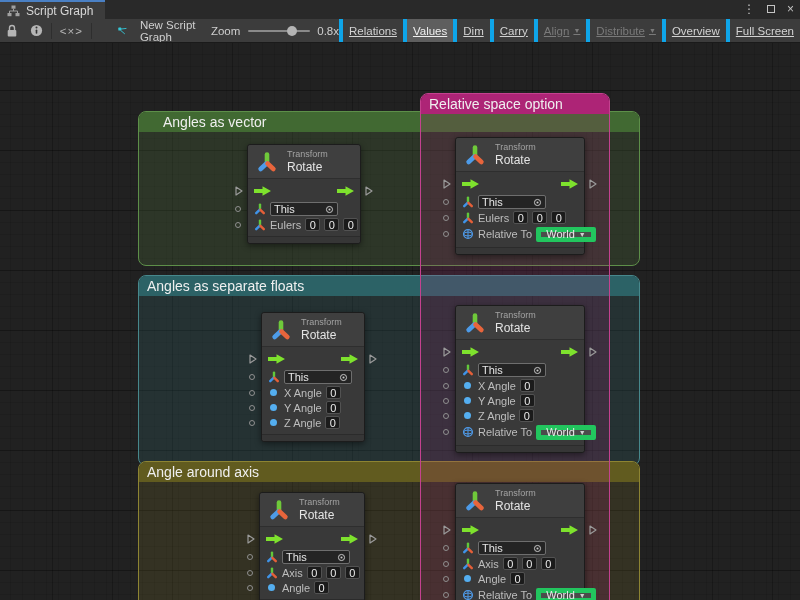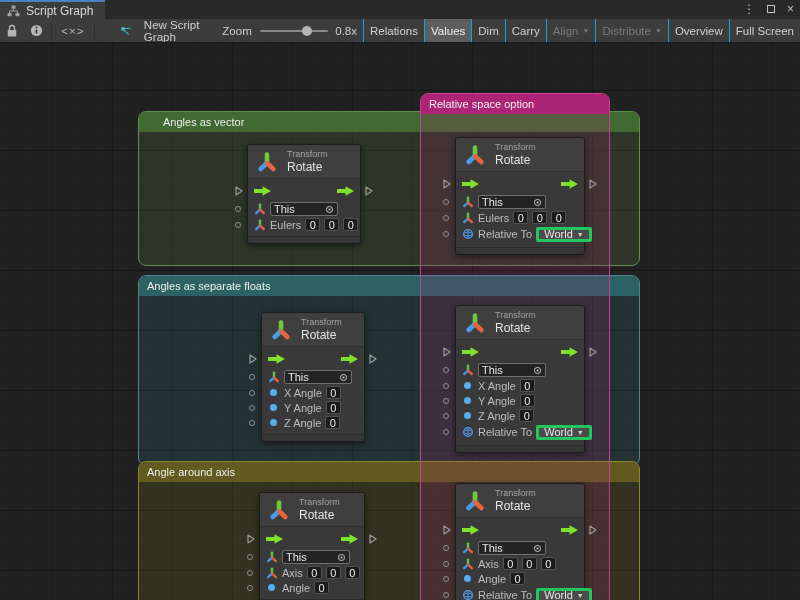--- a/index.html
+++ b/index.html
@@ -16,45 +16,45 @@
   .wc{cursor:default;line-height:19px;}
   .maxbox{display:inline-block;width:8px;height:8px;border:1.5px solid #c4c4c4;}
 
   
   .toolbar{position:absolute;left:0;top:19px;width:800px;height:24px;background:#3c3c3c;
        border-bottom:1px solid #1a1a1a;display:flex;align-items:center;font-size:11.5px;overflow:hidden;}
   .tbtn{height:24px;display:flex;align-items:center;padding:0 6px;color:#d2d2d2;white-space:nowrap;}
   .tbtn.iconbtn{width:28px;justify-content:center;}
   .tbtn.active{background:#5e5e5e;color:#f0f0f0;}
   .tbtn.disabled{color:#7a7a7a;}
-  .tbtn.rightsep{border-left:1px solid #0ea5e9;}
+  .tbtn.rightsep{border-left:4px solid #0ea5e9;text-decoration:underline;}
   .tsep{width:1px;height:16px;background:#2e2e2e;margin:0 2px;}
   .codebtn{width:46px;justify-content:center;letter-spacing:1px;color:#b8b8b8;}
   .graphref{display:flex;align-items:center;gap:13px;margin-left:24px;color:#cfcfcf;}
   .zoomlabel{margin-left:12px;color:#cfcfcf;}
   .slider{position:relative;width:90px;height:24px;margin-left:8px;}
   .slider .track{position:absolute;left:0;right:0;top:11px;height:2px;background:#8a8a8a;border-radius:1px;}
   .slider .handle{position:absolute;left:62%;top:7px;width:10px;height:10px;border-radius:50%;background:#b4b4b4;}
-  .zoomval{margin-left:7px;margin-right:6px;color:#cfcfcf;}
+  .zoomval{margin-left:7px;color:#cfcfcf;}
   .caret{font-size:7px;margin-left:4px;position:relative;top:0px;color:#bdbdbd;}
   .tbtn.disabled .caret{color:#7a7a7a;}
 
   
   .canvas{position:absolute;left:0;top:43px;width:800px;height:557px;background-color:#212121;
     background-image:
       linear-gradient(rgba(0,0,0,0.25) 1px, transparent 1px),
       linear-gradient(90deg, rgba(0,0,0,0.25) 1px, transparent 1px),
       linear-gradient(rgba(0,0,0,0.10) 1px, transparent 1px),
       linear-gradient(90deg, rgba(0,0,0,0.10) 1px, transparent 1px);
     background-size:60px 60px,60px 60px,12px 12px,12px 12px;
     background-position:-8px -13px,-8px -13px,-2px -1px,-2px -1px;}
 
   
   .group{position:absolute;border-radius:8px;border:1px solid;z-index:1;}
-  .ghead{height:20px;line-height:20px;padding:0 8px;font-size:11px;color:#efefef;
+  .ghead{height:20px;line-height:20px;padding:0 8px;font-size:14px;color:#efefef;
          border-radius:7px 7px 0 0;white-space:nowrap;overflow:hidden;}
   .g-green{background:rgba(95,140,70,0.20);border-color:#5d8f49;}
   .g-green .ghead{background:#416932;padding-left:24px;}
   .g-teal{background:rgba(60,140,150,0.16);border-color:#47888c;}
   .g-teal .ghead{background:#2c6266;}
   .g-olive{background:rgba(160,150,45,0.15);border-color:#8d8432;}
   .g-olive .ghead{background:#615b1f;}
   .g-magenta{background:rgba(180,40,125,0.17);border-color:#c4418f;z-index:2;}
   .g-magenta .ghead{background:#ad2476;}
 
@@ -73,21 +73,21 @@
   .nrow.enumrow{height:18px;}
   .farrow{width:17px;height:10px;flex:none;}
   .mini{width:12px;height:12px;flex:none;}
   .dot{width:7px;height:7px;border-radius:50%;background:#54aef0;flex:none;margin:0 3px 0 2px;}
   .rlabel{font-size:11px;color:#bdbdbd;white-space:nowrap;}
   .vbox{display:inline-block;min-width:15px;height:13px;line-height:12px;padding:0 2px;text-align:center;
         background:#1b1b1b;border:1px solid #525252;border-radius:2px;font-size:11px;color:#eaeaea;}
   .thisbox{width:68px;height:14px;background:#242424;border:1px solid #6e6e6e;border-radius:2px;
         display:flex;align-items:center;justify-content:space-between;padding:0 3px;font-size:11px;color:#e6e6e6;}
   .target{width:9px;height:9px;}
-  .enumbox{height:15px;background:#4b4b4b;border:3px solid #22c55e;border-radius:2px;
+  .enumbox{height:15px;background:#4b4b4b;border:5px solid #22c55e;border-radius:2px;
         display:inline-flex;align-items:center;gap:4px;padding:0 5px;font-size:11px;color:#e8e8e8;}
   .enumbox .caret{margin-left:0;color:#d0d0d0;}
   .nfoot{height:7px;background:#363636;border-top:1px solid #2b2b2b;border-radius:0 0 3px 3px;}
   .port{position:absolute;}
   .port.circ{left:-13px;top:50%;transform:translateY(-50%);width:6px;height:6px;
         border:1px solid #8f8f8f;border-radius:50%;background:transparent;}
   .port.tri{left:-13px;top:50%;transform:translateY(-50%);width:8px;height:10px;}
   .port.tri.pr{left:auto;right:-13px;}
   .hiddensvg{position:absolute;width:0;height:0;overflow:hidden;}
 </style>

